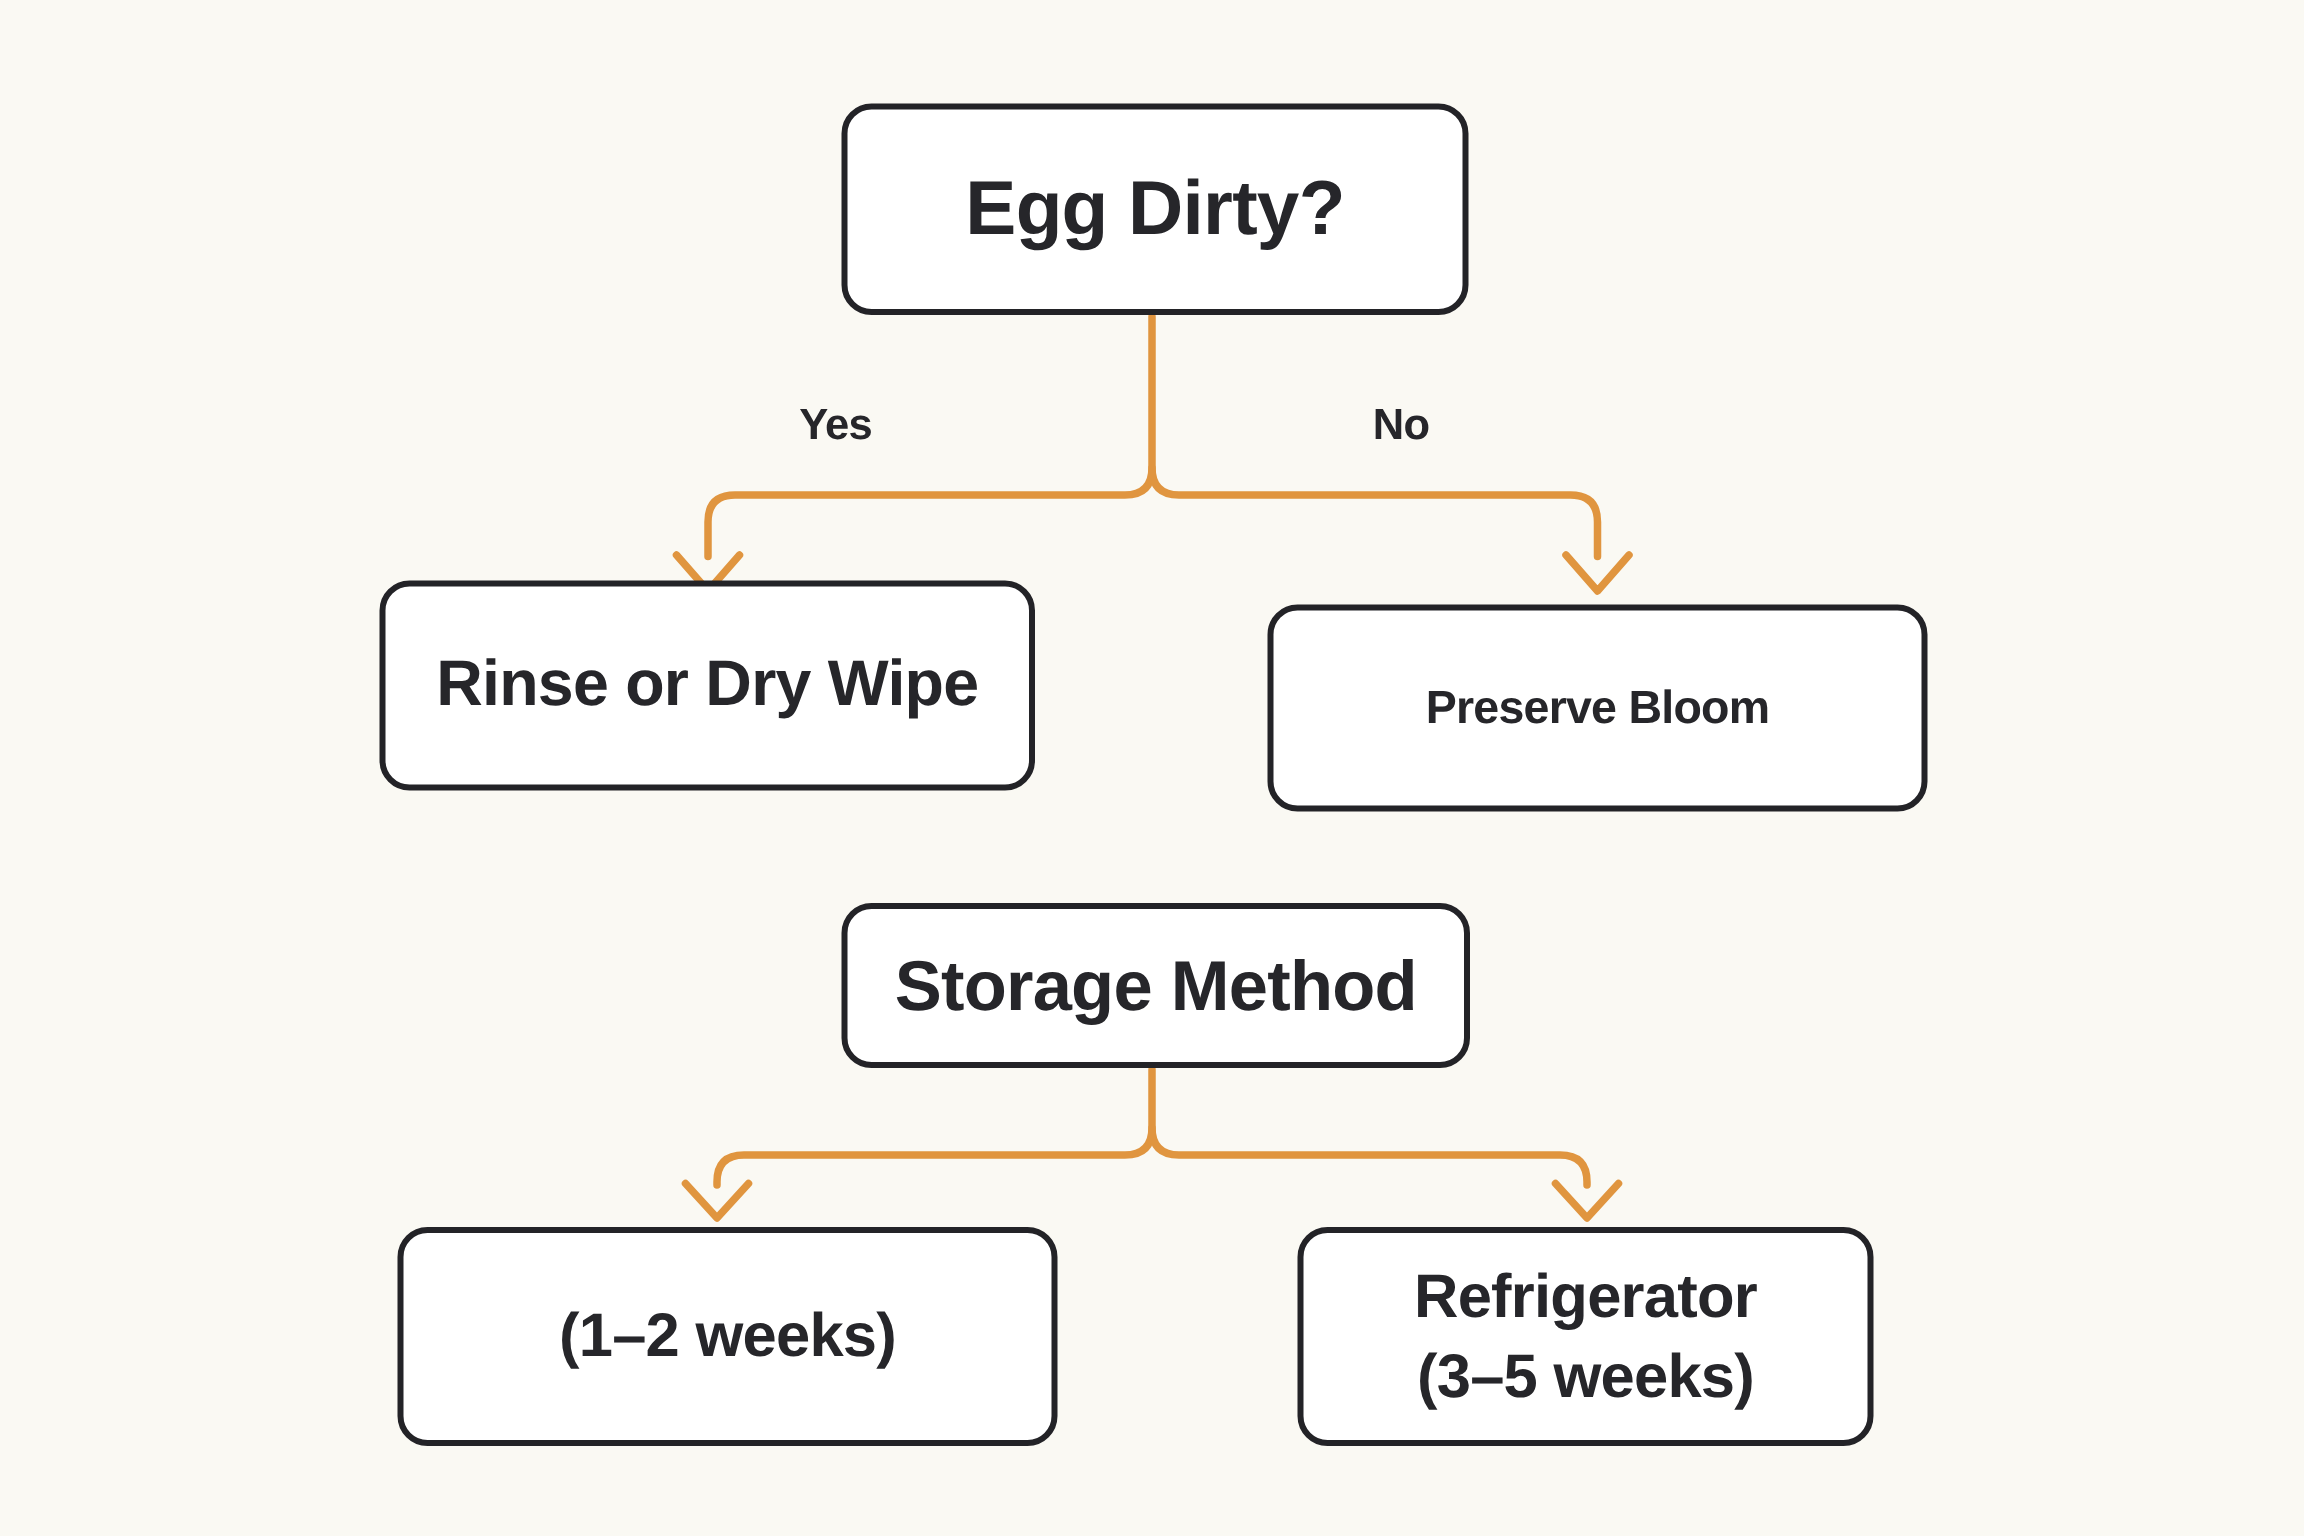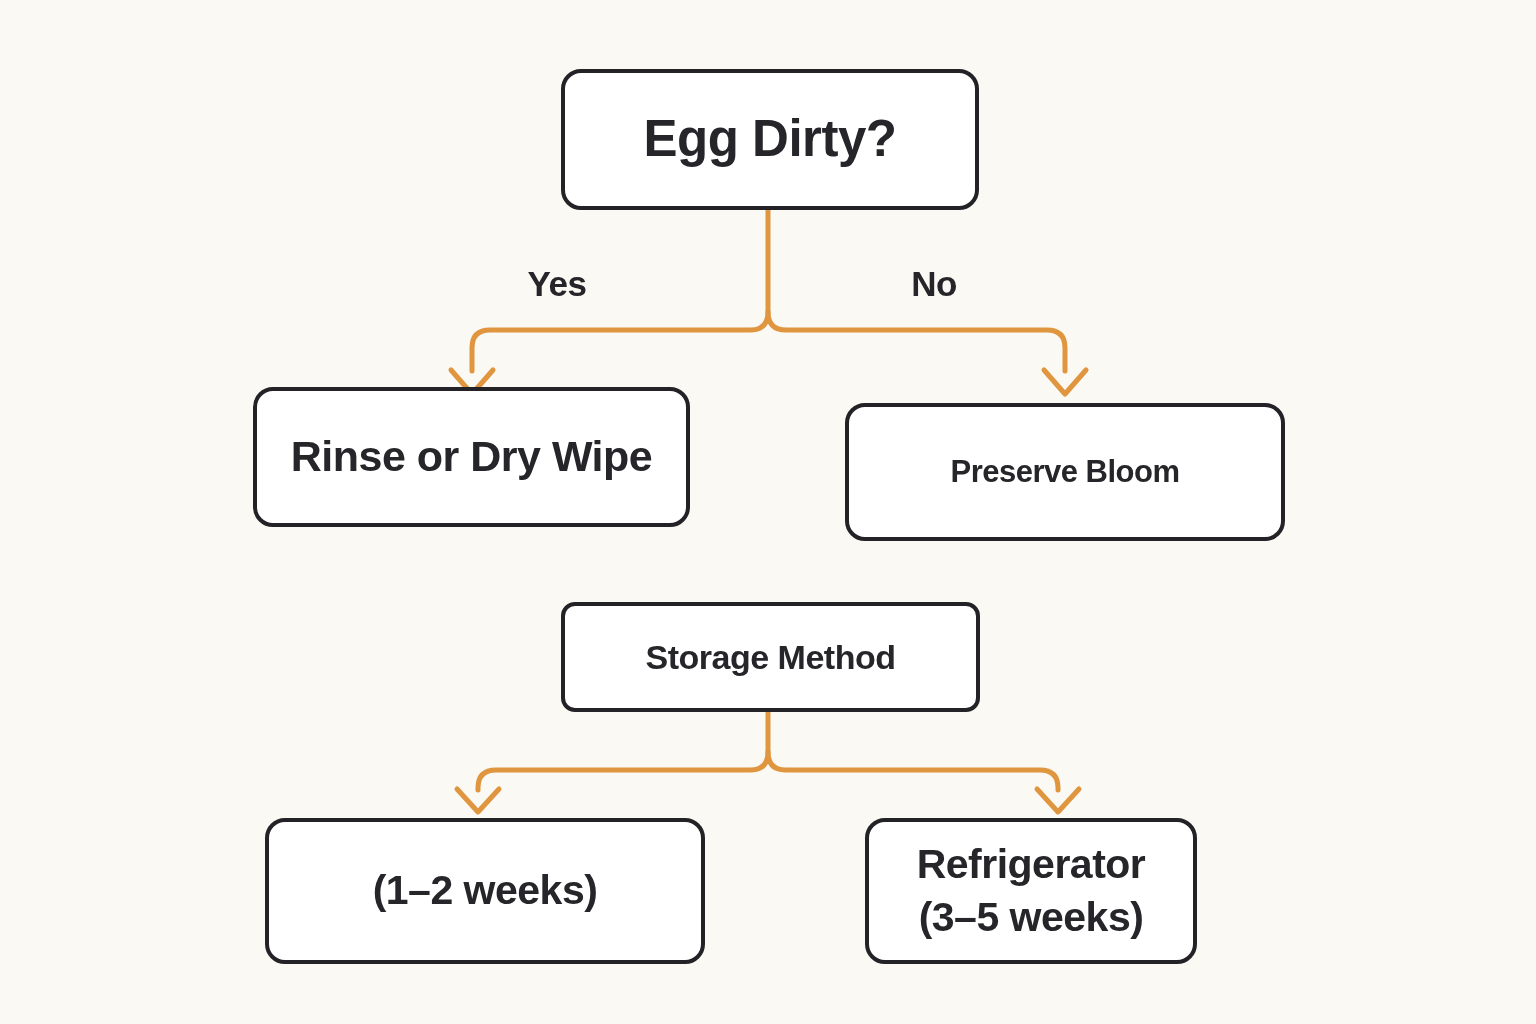--- a/index.html
+++ b/index.html
@@ -39,27 +39,27 @@
     justify-content: center;
     text-align: right;
     font-weight: 700;
     letter-spacing: -0.5px;
     line-height: 1.3;
   }
   .node .label { white-space: nowrap; }
   .node-egg      { left: 561px; top:  69px; width: 418px; height: 141px; font-size: 51px; }
   .node-rinse    { left: 253px; top: 387px; width: 437px; height: 140px; font-size: 43px; }
   .node-preserve { left: 845px; top: 403px; width: 440px; height: 138px; font-size: 31px; }
-  .node-storage  { left: 561px; top: 602px; width: 419px; height: 110px; font-size: 34px; border-radius: 14px; }
+  .node-storage  { left: 561px; top: 602px; width: 419px; height: 110px; font-size: 47px; }
   .node-room     { left: 265px; top: 818px; width: 440px; height: 146px; font-size: 41px; }
-  .node-fridge   { left: 865px; top: 818px; width: 332px; height: 146px; font-size: 41px; }
+  .node-fridge   { left: 865px; top: 818px; width: 384px; height: 146px; font-size: 41px; }
   .edge-label {
     position: absolute;
     transform: translate(-50%, -50%);
-    font-size: 35px;
+    font-size: 29px;
     font-weight: 700;
     letter-spacing: -0.5px;
     white-space: nowrap;
   }
   .edge-label-yes { left: 557px; top: 284px; }
   .edge-label-no  { left: 934px; top: 284px; }
 </style>
 </head>
 <body>
 

